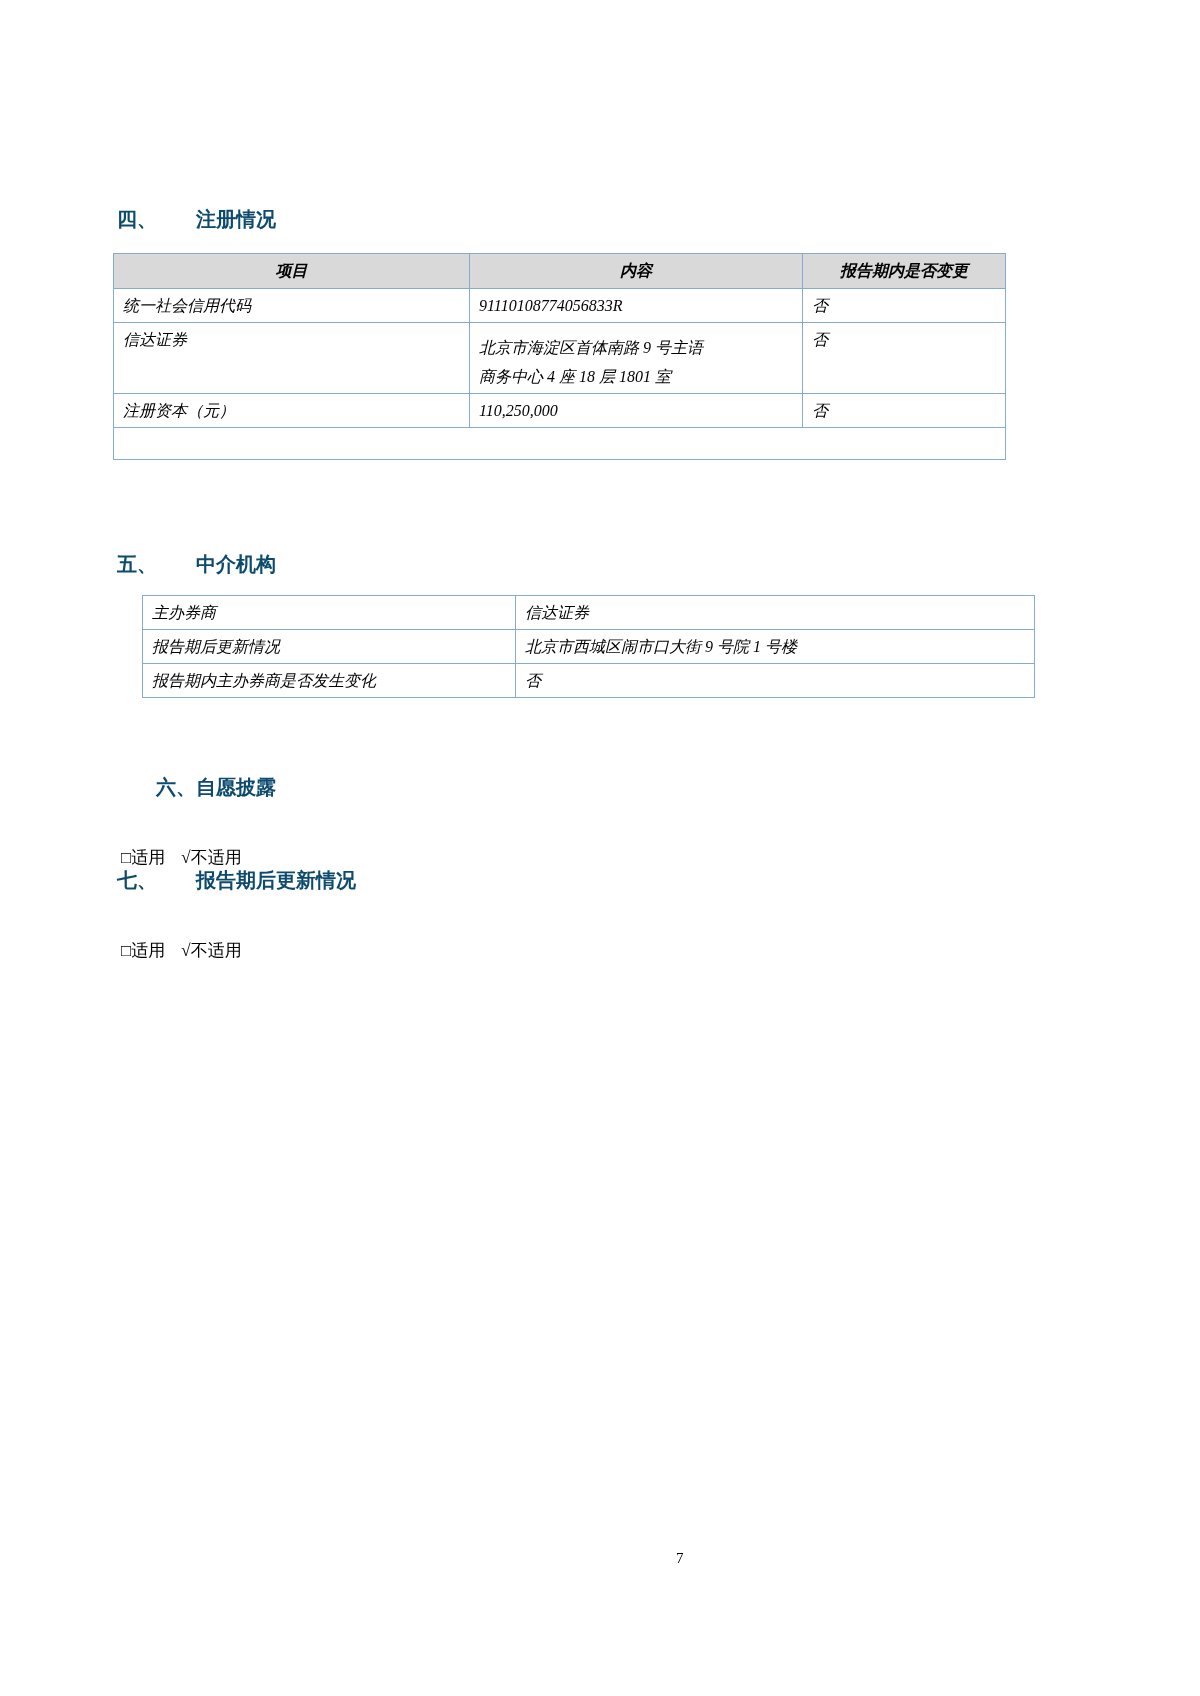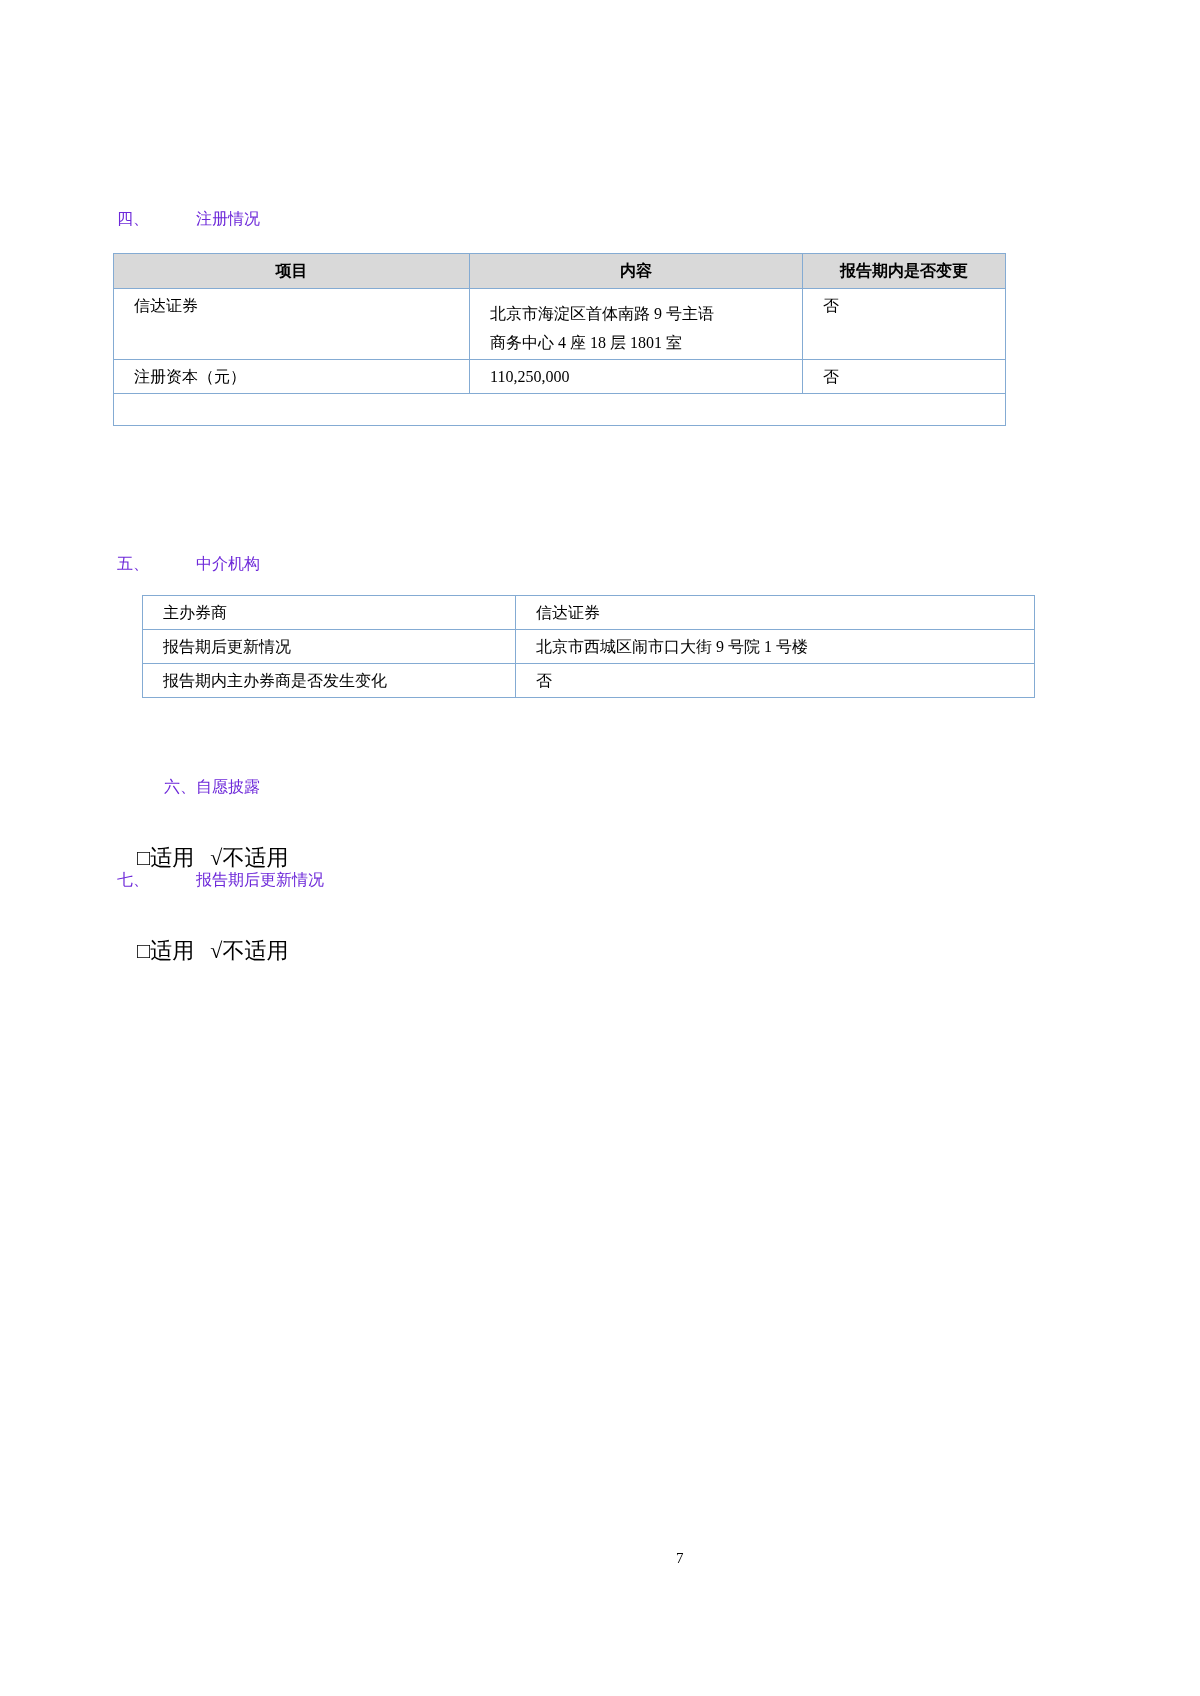--- a/index.html
+++ b/index.html
@@ -13,57 +13,58 @@
   .page {
     position: relative;
     width: 1200px; height: 1696px;
     background: #ffffff;
     overflow: hidden;
   }
   .heading {
     position: absolute;
     left: 117px;
     font-family: "Liberation Sans", "DejaVu Sans", sans-serif;
-    font-weight: normal;
-    font-size: 16px;
+    font-weight: bold;
+    font-size: 20px;
     line-height: 30px;
-    color: #6d28d9;
+    color: #0c4a6e;
     white-space: nowrap;
   }
   .heading .h-num { display: inline-block; width: 79px; }
   table.doc-table {
     position: absolute;
     left: 113px;
     border-collapse: collapse;
     table-layout: fixed;
     width: 892px;
     font-size: 16px;
   }
   table.doc-table td, table.doc-table th {
     border: 1.4px solid #84abd3;
-    padding: 2px 20px;
+    padding: 2px 9px;
     line-height: 29px;
     vertical-align: top;
     font-weight: normal;
     text-align: left;
     overflow: hidden;
+    font-style: italic;
   }
   table.doc-table th {
     background: #d9d9d9;
     font-weight: bold;
     text-align: center;
     height: 35px;
   }
   td.num-cell { text-align: right; padding-right: 8px; }
   td.empty-cell { height: 32px; }
   .wrap-narrow { max-width: 238px; margin-top: 8px; }
   .option-line {
     position: absolute;
-    left: 115px;
-    font-size: 22px;
+    left: 104px;
+    font-size: 17px;
     line-height: 24px;
     white-space: pre;
   }
   .option-line .opt-gap { display: inline-block; width: 16px; }
   .page-number {
     position: absolute;
     left: 676px;
     top: 1550px;
     font-size: 15px;
     font-family: "Liberation Serif", "DejaVu Serif", serif;
@@ -94,20 +95,25 @@
         <col style="width:203px">
       </colgroup>
     <thead>
       <tr>
         <th>项目</th>
         <th>内容</th>
         <th>报告期内是否变更</th>
       </tr>
     </thead>
     <tbody>
+      <tr>
+        <td>统一社会信用代码</td>
+        <td>91110108774056833R</td>
+        <td>否</td>
+      </tr>
       <tr>
         <td>信达证券</td>
         <td>
           <div class="wrap-narrow">北京市海淀区首体南路 9 号主语商务中心 4 座 18 层 1801 室</div>
         </td>
         <td>否</td>
       </tr>
       <tr>
         <td>注册资本（元）</td>
         <td class="num-cell">110,250,000</td>

